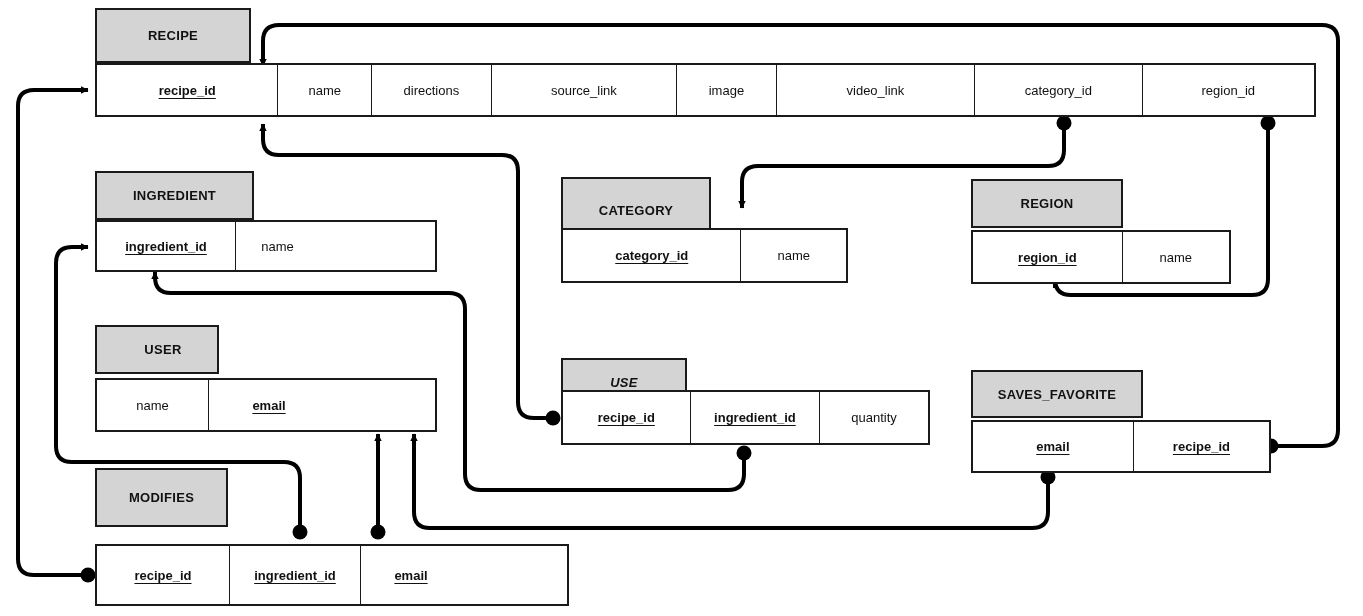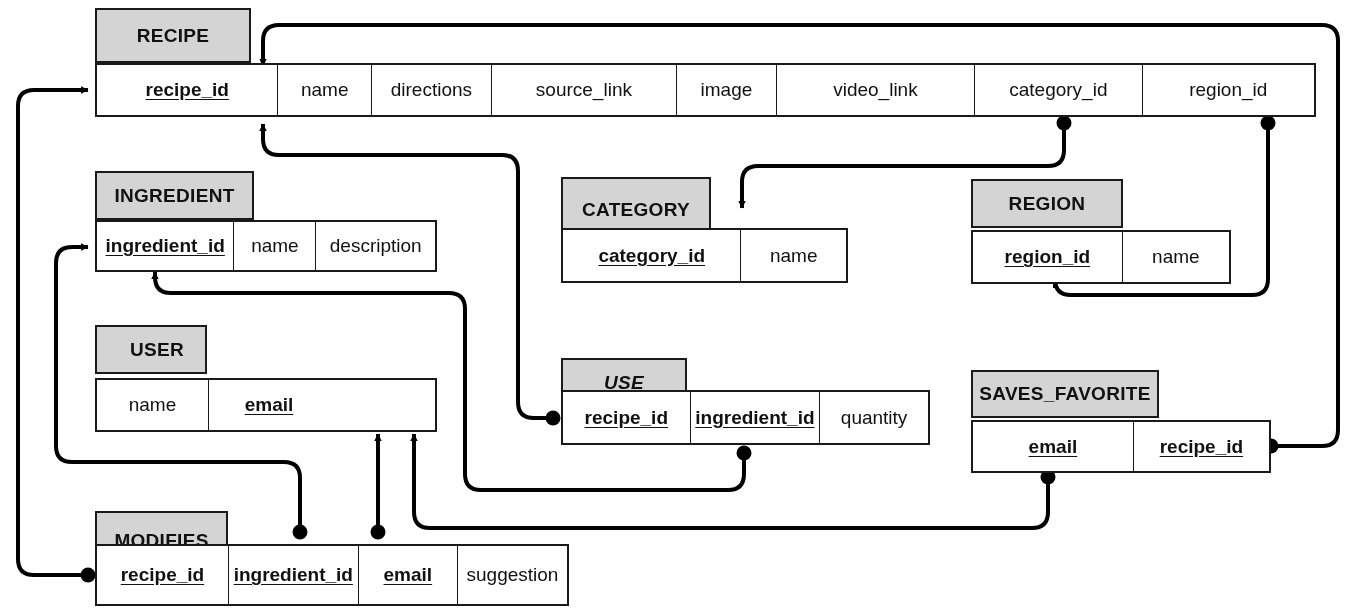--- a/index.html
+++ b/index.html
@@ -2,24 +2,24 @@
 <html><head>
 <meta charset="utf-8">
 <style>
   html,body{margin:0;padding:0;background:#ffffff;}
   body{font-family:"Liberation Sans", sans-serif;}
   #diagram{position:relative;width:1363px;height:616px;background:#ffffff;overflow:hidden;}
   #wires{position:absolute;left:0;top:0;width:1363px;height:616px;pointer-events:none;}
   .entity{position:absolute;}
   .ent-title{position:absolute;background:#d4d4d4;border:2px solid #1a1a1a;box-sizing:border-box;
              display:flex;align-items:center;justify-content:center;
-             font-weight:bold;font-size:19px;color:#111;letter-spacing:.3px;}
+             font-weight:bold;font-size:13px;color:#111;letter-spacing:.3px;}
   .attr-row{position:absolute;display:flex;border:2px solid #1a1a1a;box-sizing:border-box;background:#fff;}
   .attr{display:flex;align-items:center;justify-content:center;box-sizing:border-box;
-        border-right:1.6px solid #1a1a1a;font-size:19px;color:#111;background:#fff;}
+        border-right:1.6px solid #1a1a1a;font-size:13px;color:#111;background:#fff;}
   .attr:last-child{border-right:none;}
   .attr.pk{font-weight:bold;text-decoration:underline;text-underline-offset:3px;}
 </style>
 </head>
 <body>
 
 <div id="diagram">
 
   <svg id="wires" viewBox="0 0 1363 616" xmlns="http://www.w3.org/2000/svg">
     <defs>
@@ -71,68 +71,66 @@
       <div class="attr" style="width:168px;">category_id</div>
       <div class="attr" style="width:172px;">region_id</div>
     </div>
   </div>
 
   <div class="entity">
     <div class="ent-title" style="left:95px;top:171px;width:159px;height:49px;">INGREDIENT</div>
     <div class="attr-row" style="left:95px;top:220px;width:342px;height:52px;">
       <div class="attr pk" style="width:139px;">ingredient_id</div>
       <div class="attr" style="width:83px;">name</div>
-      <div class="attr" style="width:120px;">description</div>
     </div>
   </div>
 
   <div class="entity">
     <div class="ent-title" style="left:561px;top:177px;width:150px;height:66px;">CATEGORY</div>
     <div class="attr-row" style="left:561px;top:228px;width:287px;height:55px;">
       <div class="attr pk" style="width:181px;">category_id</div>
       <div class="attr" style="width:106px;">name</div>
     </div>
   </div>
 
   <div class="entity">
     <div class="ent-title" style="left:971px;top:179px;width:152px;height:49px;">REGION</div>
     <div class="attr-row" style="left:971px;top:230px;width:260px;height:54px;">
       <div class="attr pk" style="width:152px;">region_id</div>
       <div class="attr" style="width:108px;">name</div>
     </div>
   </div>
 
   <div class="entity">
-    <div class="ent-title" style="left:95px;top:325px;width:112px;height:49px;padding-left:12px;">USER</div>
+    <div class="ent-title" style="left:95px;top:325px;width:124px;height:49px;padding-left:12px;">USER</div>
     <div class="attr-row" style="left:95px;top:378px;width:342px;height:54px;">
       <div class="attr" style="width:112px;">name</div>
       <div class="attr pk" style="width:120px;">email</div>
     </div>
   </div>
 
   <div class="entity">
     <div class="ent-title" style="left:561px;top:358px;width:126px;height:49px;font-style:italic;">USE</div>
     <div class="attr-row" style="left:561px;top:390px;width:369px;height:55px;">
       <div class="attr pk" style="width:129px;">recipe_id</div>
       <div class="attr pk" style="width:131px;">ingredient_id</div>
       <div class="attr" style="width:109px;">quantity</div>
     </div>
   </div>
 
   <div class="entity">
-    <div class="ent-title" style="left:971px;top:370px;width:188px;height:48px;">SAVES_FAVORITE</div>
+    <div class="ent-title" style="left:971px;top:370px;width:172px;height:48px;">SAVES_FAVORITE</div>
     <div class="attr-row" style="left:971px;top:420px;width:300px;height:53px;">
       <div class="attr pk" style="width:163px;">email</div>
       <div class="attr pk" style="width:137px;">recipe_id</div>
     </div>
   </div>
 
   <div class="entity">
-    <div class="ent-title" style="left:95px;top:511px;width:133px;height:59px;">MODIFIES</div>
+    <div class="ent-title" style="left:95px;top:468px;width:133px;height:59px;">MODIFIES</div>
     <div class="attr-row" style="left:95px;top:544px;width:474px;height:62px;">
       <div class="attr pk" style="width:133px;">recipe_id</div>
       <div class="attr pk" style="width:131px;">ingredient_id</div>
       <div class="attr pk" style="width:100px;">email</div>
-      <div class="attr" style="width:110px;">suggestion</div>
     </div>
   </div>
 
 </div>
 
 </body></html>

